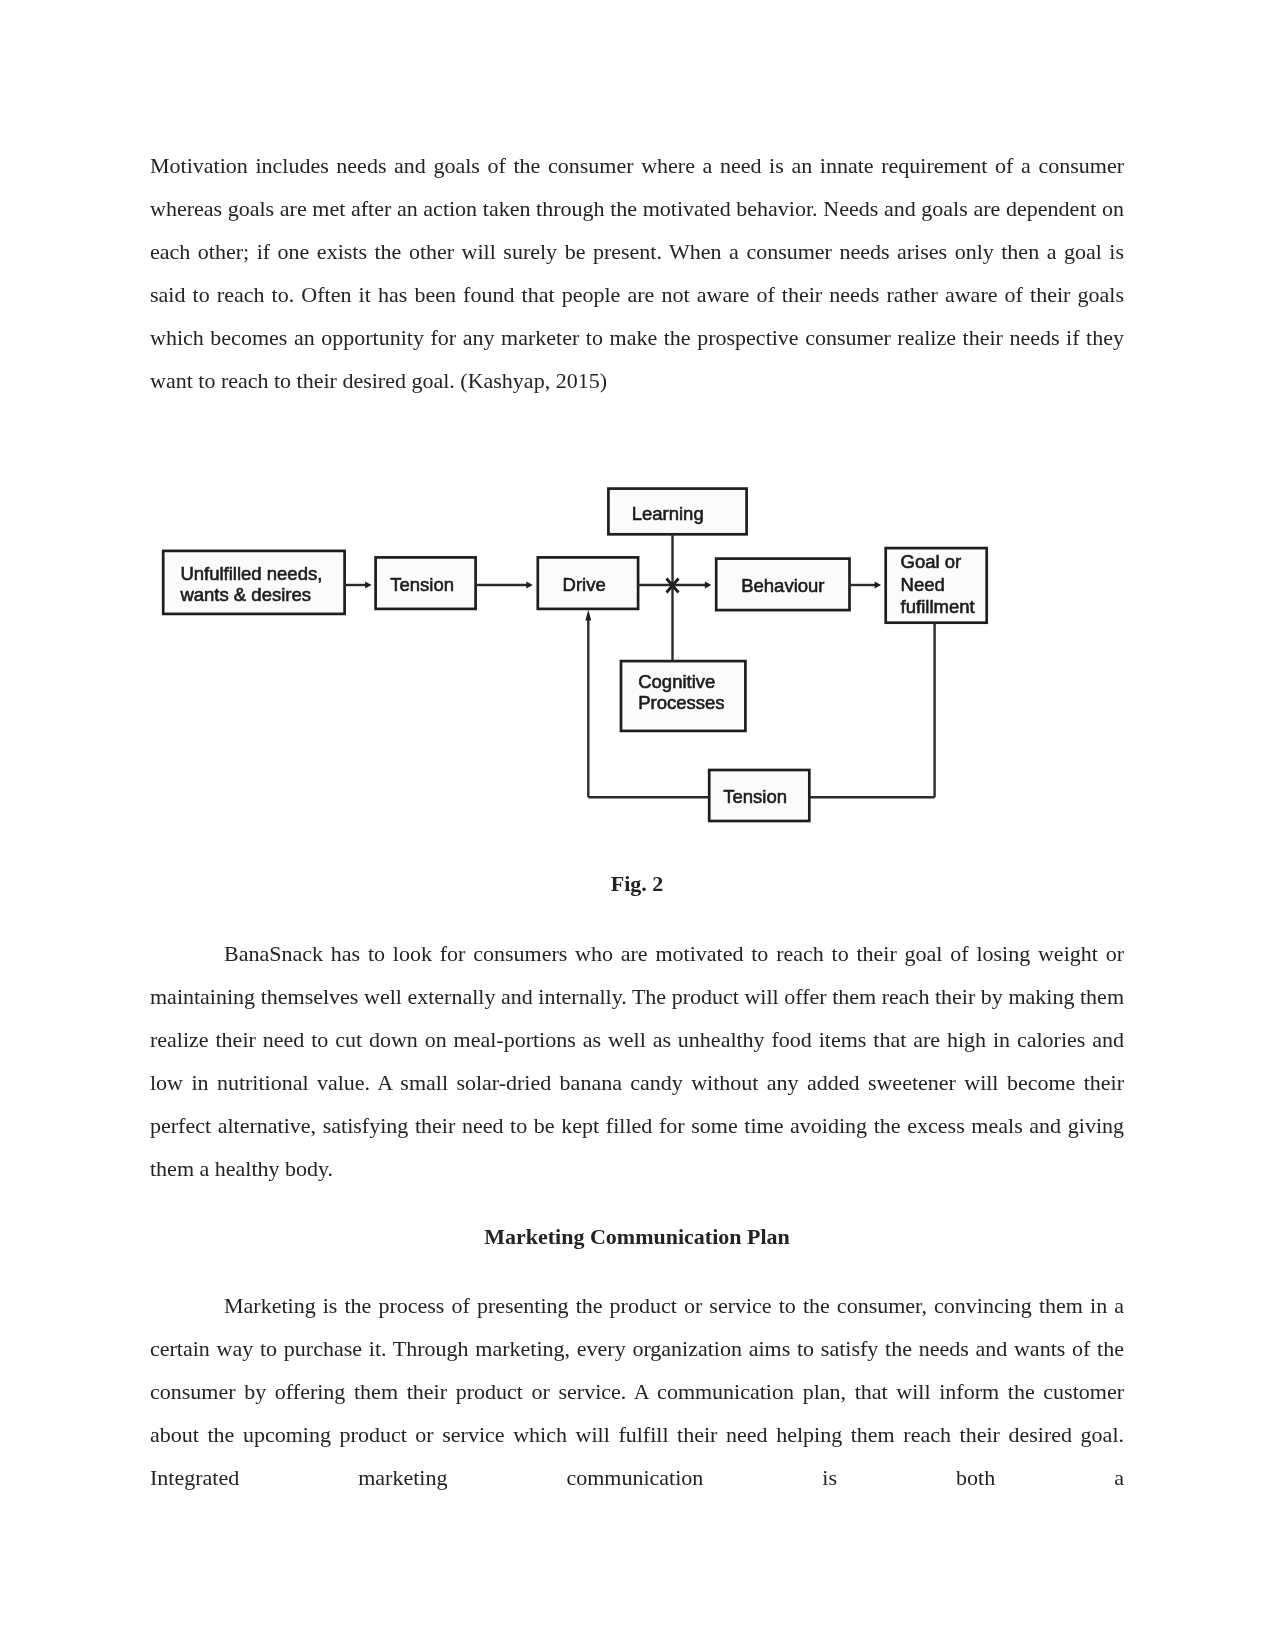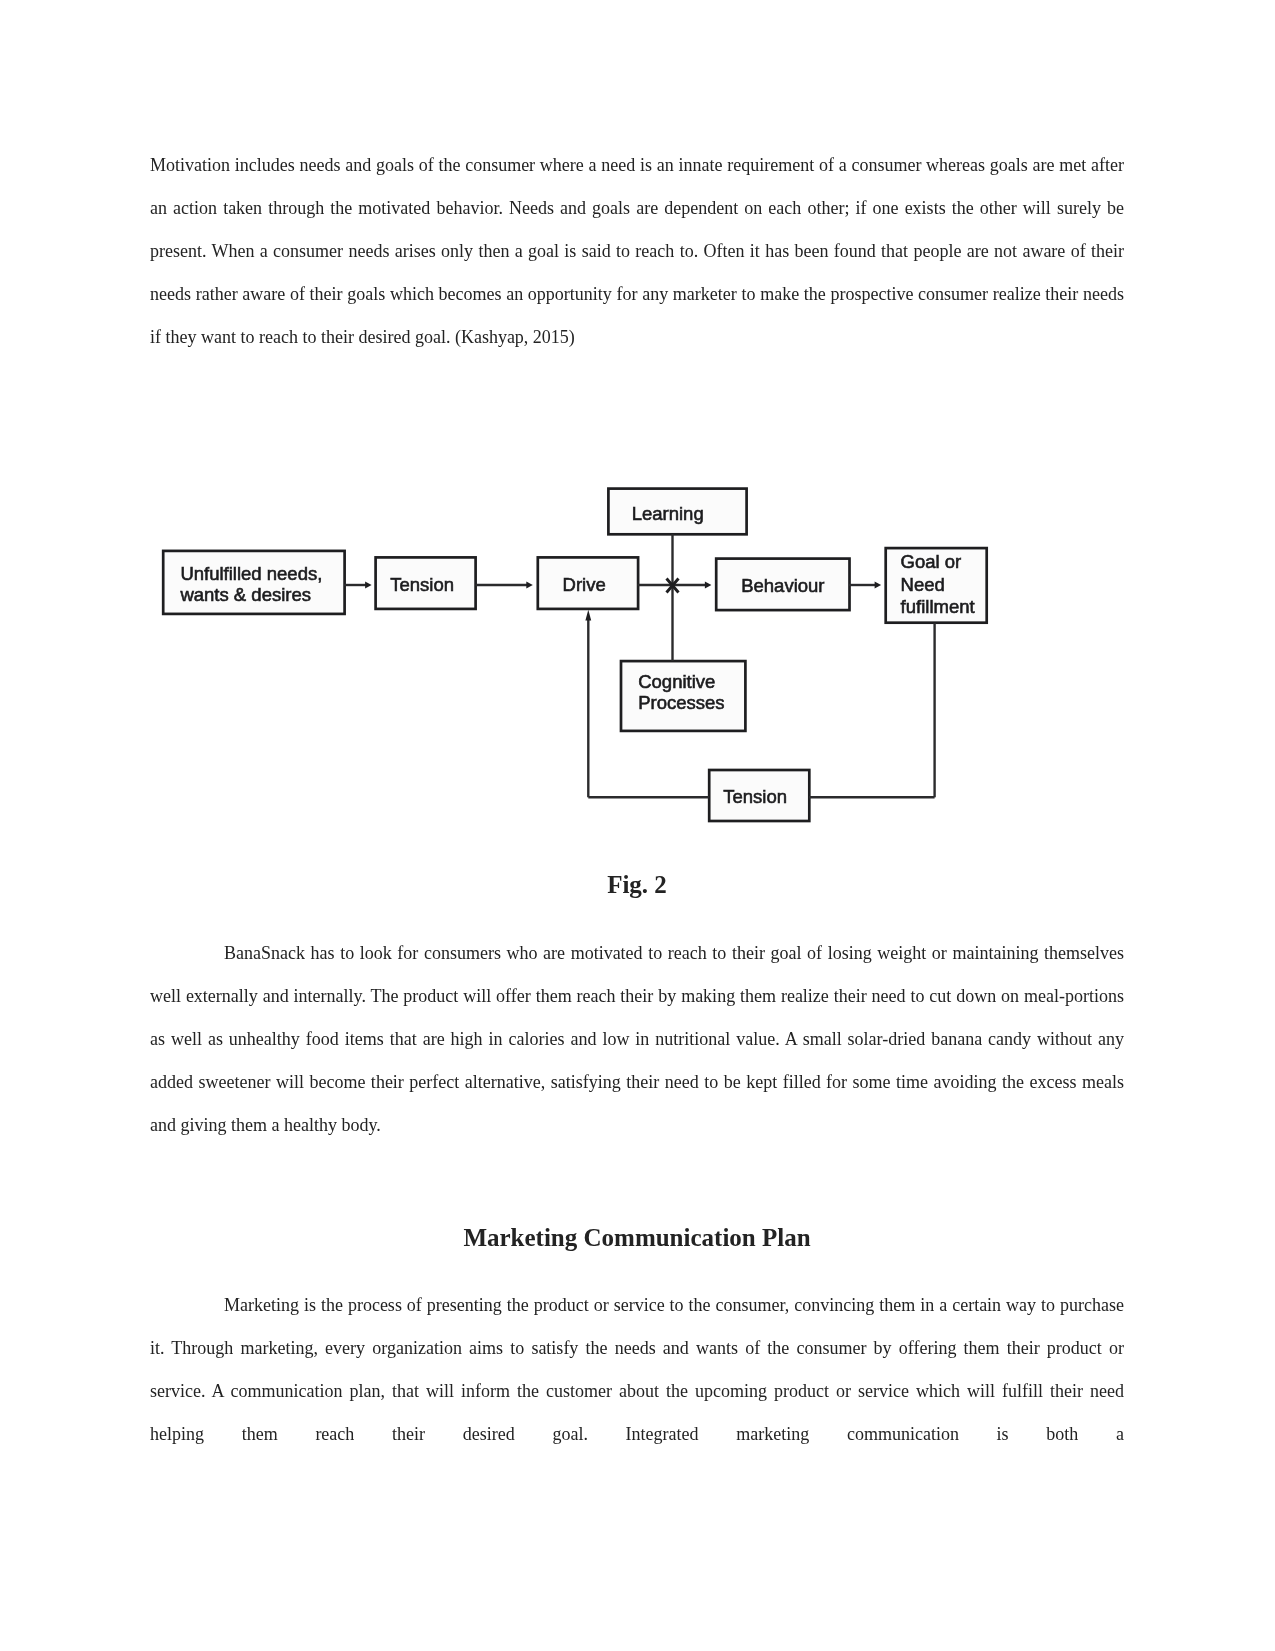--- a/index.html
+++ b/index.html
@@ -14,34 +14,34 @@
     -webkit-font-smoothing: antialiased;
   }
   .page {
     position:absolute; left:0; top:0; width:1275px; height:1651px;
     transform: translateZ(0);
   }
   .para {
     margin:0;
     position:absolute;
     left:150px; width:974px;
-    font-size:18px;
+    font-size:22px;
     line-height:43px;
     text-align:justify;
     color:#232323;
   }
   
   .para.continues { text-align-last: justify; }
   .indent { display:inline-block; width:74px; }
   .caption,
   .heading {
     position:absolute; left:150px; width:974px;
     text-align:center;
     font-weight:bold;
-    font-size:25px;
+    font-size:22px;
     color:#232323;
   }
   .figure {
     position:absolute; left:0; top:0; width:1275px; height:1651px;
     pointer-events:none;
   }
   .figure svg { display:block; }
   .figtext { font-family:"Liberation Sans", sans-serif; }
 </style>
 </head>

